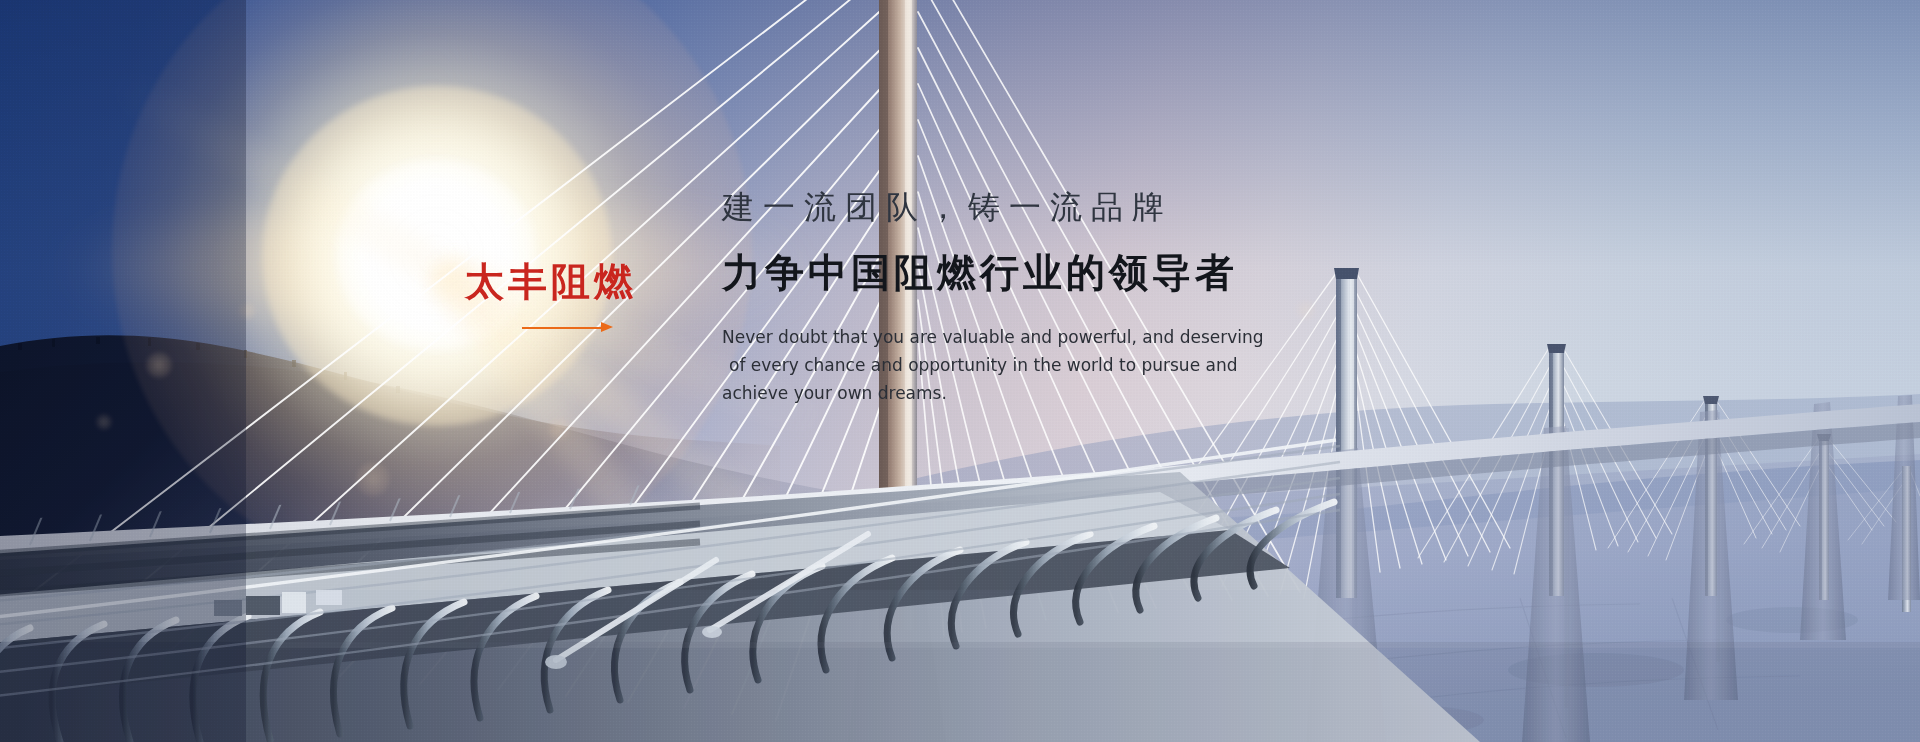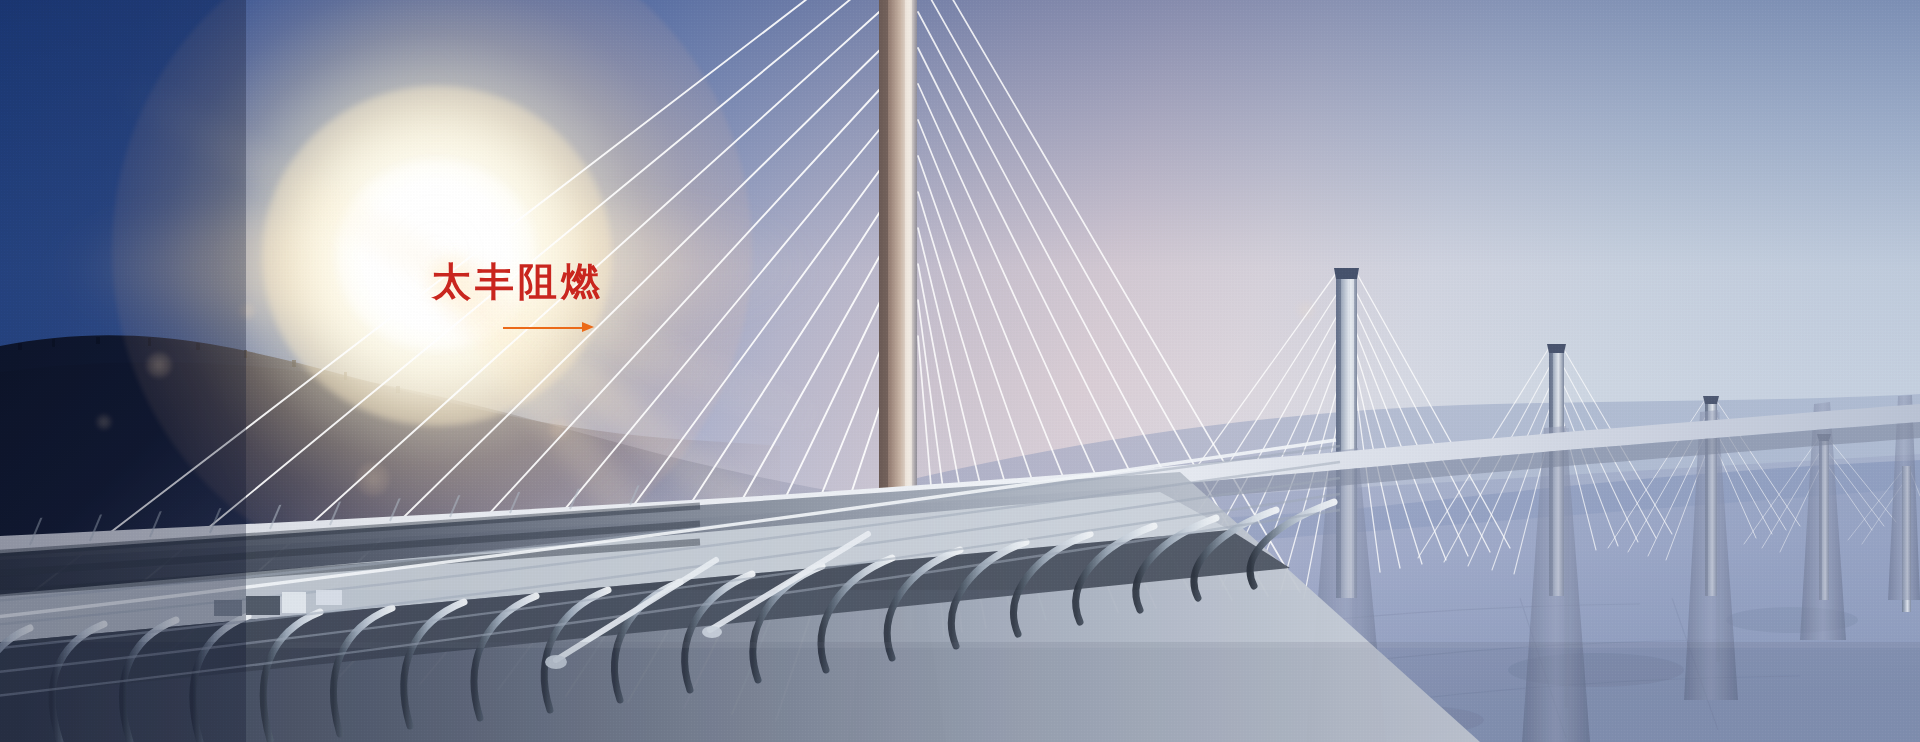--- a/index.html
+++ b/index.html
@@ -154,22 +154,23 @@
       radial-gradient(rgba(0,0,0,.06) .6px, rgba(0,0,0,0) .7px);
     background-size:3px 3px;
     background-position:1.5px 1.5px;
     opacity:.5;
   }
 
   
   .content{ position:absolute; inset:0; }
 
   .logo-block{
-    position:absolute; left:432px; top:262px;
+    position:absolute; left:451px; top:262px;
     width:200px;
+    text-align:center;
   }
   .logo-text{
     font-family:"DejaVu Sans","Liberation Sans", sans-serif;
     font-weight:700;
     font-size:39px;
     line-height:1;
     letter-spacing:4px;
     color:#c9261e;
     white-space:nowrap;
     text-shadow:0 0 2px rgba(255,255,255,.55);
@@ -591,15 +592,26 @@
   <div class="content">
 
     <div class="logo-block">
       <div class="logo-text">太丰阻燃</div>
       <div class="logo-arrow">
         <span class="shaft"></span>
         <span class="head"></span>
       </div>
     </div>
 
+    <div class="txt-block">
+      <div class="tagline">建一流团队，铸一流品牌</div>
+
+      <div class="headline">力争中国阻燃行业的领导者</div>
+
+      <div class="subcopy">
+        <div class="ln1">Never doubt that you are valuable and powerful, and deserving</div>
+        <div class="ln2">of every chance and opportunity in the world to pursue and</div>
+        <div class="ln3">achieve your own dreams.</div>
+      </div>
+    </div>
 
   </div>
 </div>
 
 </body></html>

